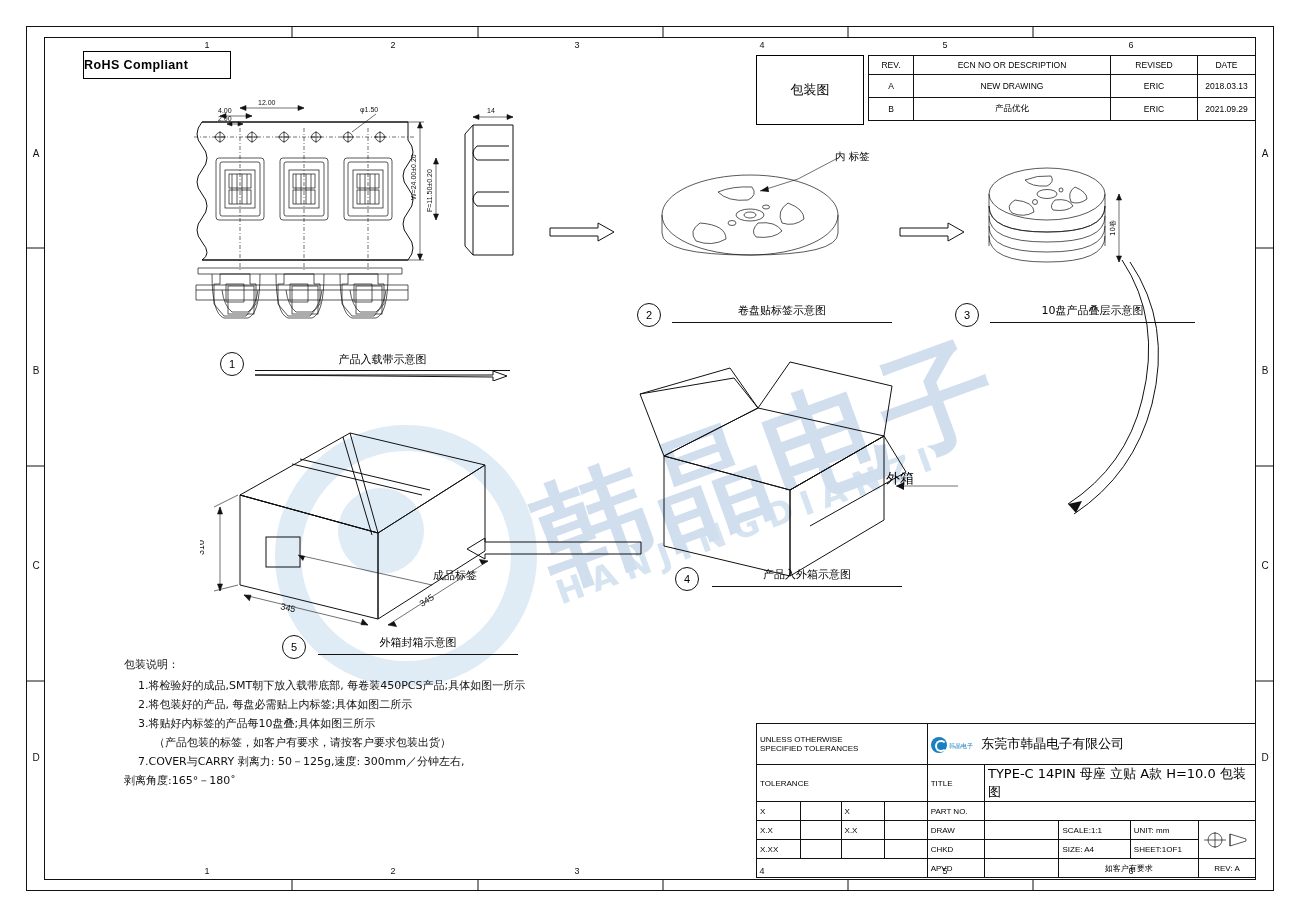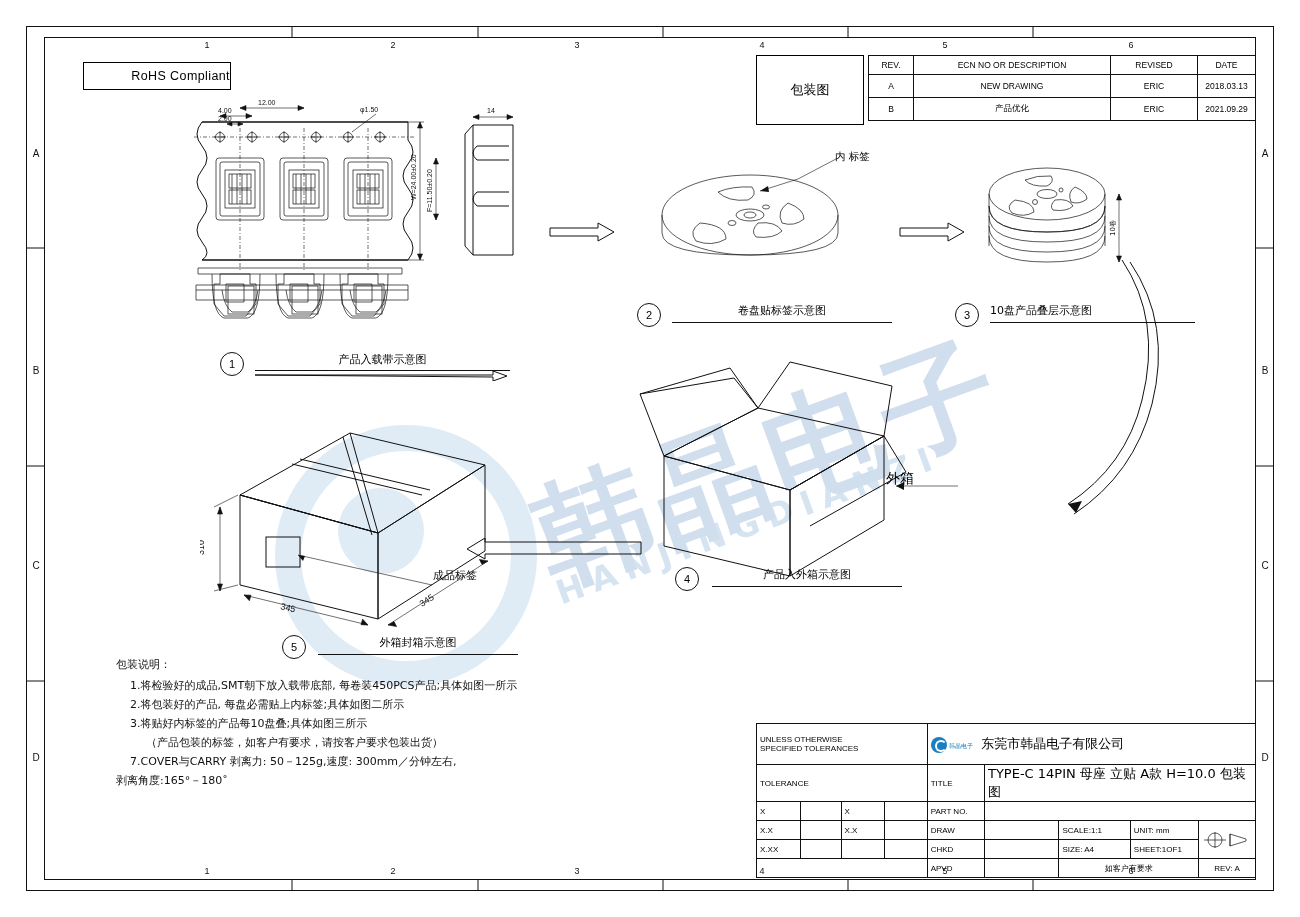--- a/index.html
+++ b/index.html
@@ -20,32 +20,32 @@
   #revtable{left:756px;top:55px;width:500px;height:52px;}
   #revtable table{border-collapse:collapse;width:100%;height:100%;font-size:8.5px;}
   #revtable td,#revtable th{border:1px solid #111;text-align:center;vertical-align:middle;padding:0 2px;font-weight:normal;}
   #revtable .hdr td{height:18px;font-size:8.5px;}
   #revtable .r td{height:22px;}
 
   
   #pkg-title{left:756px;top:55px;width:108px;height:70px;display:flex;align-items:center;justify-content:center;font-size:13px;}
 
   
-  #rohs{left:83px;top:62px;width:148px;height:28px;display:flex;align-items:center;justify-content:flex-end;font-size:12.5px;letter-spacing:.4px;}
+  #rohs{left:83px;top:51px;width:148px;height:28px;display:flex;align-items:center;justify-content:flex-start;font-size:12.5px;letter-spacing:.4px;font-weight:bold;}
 
   
   #titleblock{left:756px;top:723px;width:500px;height:134px;}
   #titleblock table{border-collapse:collapse;width:100%;height:100%;font-size:8px;}
   #titleblock td{border:1px solid #111;padding:0 3px;vertical-align:middle;}
 
   .cn{font-family:"DejaVu Sans",sans-serif;}
   .small{font-size:8px;}
 
   
-  #notes{left:116px;top:655px;width:560px;font-size:11px;line-height:19px;font-family:"DejaVu Sans",sans-serif;color:#111;}
+  #notes{left:124px;top:655px;width:560px;font-size:11px;line-height:19px;font-family:"DejaVu Sans",sans-serif;color:#111;}
   #notes .nh{margin-bottom:2px;}
   #notes .ni{padding-left:14px;}
   #notes .ni2{padding-left:30px;}
 
   
   .stepc{width:22px;height:22px;border:1px solid #111;border-radius:50%;display:flex;align-items:center;justify-content:center;font-size:11px;}
   .steplbl{font-size:11px;font-family:"DejaVu Sans",sans-serif;white-space:nowrap;}
   .steprule{height:1px;background:#111;}
 
   
@@ -486,21 +486,21 @@
   </div>
   <div class="abs" style="left:672px;top:303px;width:220px;">
     <div class="steplbl" style="text-align:center">卷盘贴标签示意图</div>
     <div class="steprule" style="margin-top:4px;"></div>
   </div>
 
   <div class="abs" style="left:955px;top:303px;">
     <div class="stepc">3</div>
   </div>
   <div class="abs" style="left:990px;top:303px;width:205px;">
-    <div class="steplbl" style="">10盘产品叠层示意图</div>
+    <div class="steplbl" style="text-align:center">10盘产品叠层示意图</div>
     <div class="steprule" style="margin-top:4px;"></div>
   </div>
 
   <div class="abs" style="left:675px;top:567px;">
     <div class="stepc">4</div>
   </div>
   <div class="abs" style="left:712px;top:567px;width:190px;">
     <div class="steplbl" style="text-align:center">产品入外箱示意图</div>
     <div class="steprule" style="margin-top:4px;"></div>
   </div>

